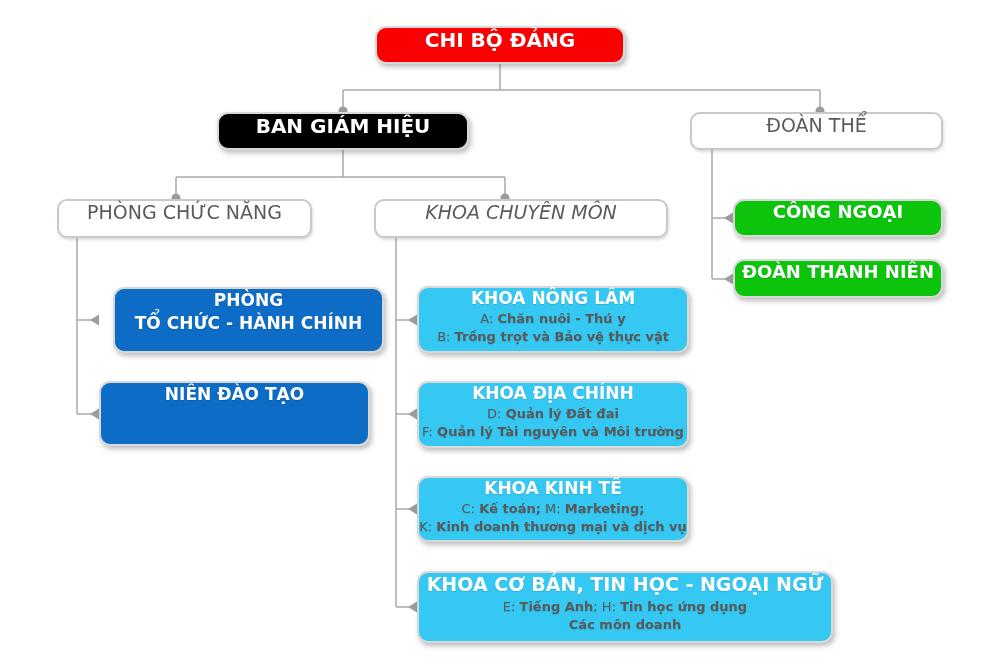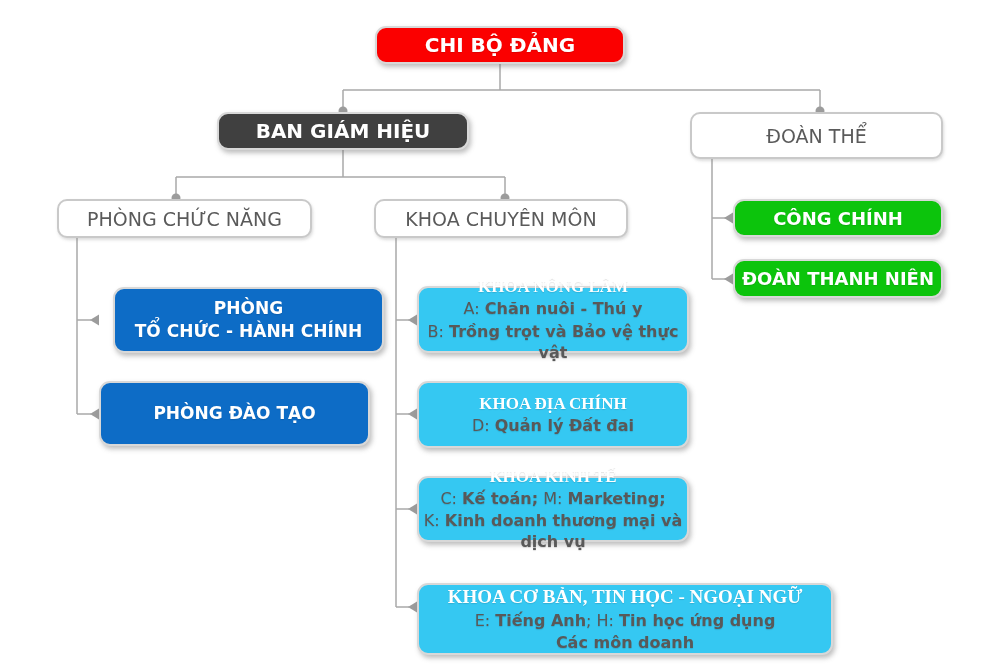--- a/index.html
+++ b/index.html
@@ -3,58 +3,58 @@
 <meta charset="utf-8">
 <style>
   html,body{margin:0;padding:0;background:#ffffff;}
   .canvas{
     position:relative;width:1000px;height:669px;background:#ffffff;overflow:hidden;
     font-family:"DejaVu Sans","Liberation Sans",sans-serif;
   }
   svg.connectors{position:absolute;left:0;top:0;width:1000px;height:669px;z-index:1;}
   .node{
     position:absolute;z-index:2;box-sizing:border-box;
-    display:flex;flex-direction:column;align-items:center;justify-content:center;
+    display:flex;flex-direction:column;align-items:center;justify-content:flex-start;
     text-align:center;border-radius:11px;
   }
   
   .solid{
     color:#ffffff;font-weight:700;
     border:2px solid #d8d8d8;
     box-shadow:2px 3px 5px rgba(110,110,110,.45);
     text-shadow:0 1px 1px rgba(0,0,0,.12);
   }
   .red{background:#fb0000;font-size:20px;}
-  .yellow{background:#404040;font-size:20px;}
+  .yellow{background:#000000;font-size:20px;}
   .green{background:#0cc40c;font-size:18px;}
   .blue{background:#0d6cc6;font-size:17px;line-height:1.35;white-space:pre-line;}
   .cyan{background:#35c8f2;}
   
   .white{
     background:#ffffff;color:#5a5a5a;font-weight:400;font-size:19px;
     border:2px solid #c9c9c9;border-radius:10px;
     box-shadow:1px 2px 3px rgba(140,140,140,.30);
   }
   .ntitle{color:#ffffff;font-weight:700;font-size:17px;line-height:1.25;
-    text-shadow:0 1px 1px rgba(0,0,0,.12);font-family:Liberation Serif, serif;}
+    text-shadow:0 1px 1px rgba(0,0,0,.12);}
   .ntitle.big{font-size:19px;}
-  .nsub{color:#595959;font-weight:400;font-size:16px;line-height:1.32;margin-top:1px;}
+  .nsub{color:#595959;font-weight:400;font-size:13px;line-height:1.32;margin-top:1px;}
   .nsub .seg-bold{font-weight:700;}
   
   .n-chibo   {left:375px;top:26px; width:250px;height:38px;}
   .n-bgh     {left:217px;top:112px;width:252px;height:38px;}
-  .n-doanthe {left:690px;top:112px;width:253px;height:47px;}
+  .n-doanthe {left:690px;top:112px;width:253px;height:38px;}
   .n-pcn     {left:57px; top:199px;width:255px;height:39px;}
-  .n-kcm     {left:374px;top:199px;width:254px;height:39px;}
+  .n-kcm     {left:374px;top:199px;width:294px;height:39px;font-style:italic;}
   .n-ptc     {left:113px; top:287px;width:271px;height:66px;}
   .n-pdt     {left:99px; top:381px;width:271px;height:65px;}
   .n-knl     {left:417px;top:286px;width:272px;height:67px;}
   .n-kdc     {left:417px;top:381px;width:272px;height:67px;}
   .n-kkt     {left:417px;top:476px;width:272px;height:66px;}
-  .n-kcb     {left:417px;top:571px;width:416px;height:72px;margin-top:12px;}
+  .n-kcb     {left:417px;top:571px;width:416px;height:72px;}
   .n-cd      {left:733px;top:199px;width:210px;height:38px;}
   .n-dtn     {left:733px;top:259px;width:210px;height:39px;}
 </style>
 </head>
 <body>
 
 <div class="canvas">
 
   <svg class="connectors" viewBox="0 0 1000 669" xmlns="http://www.w3.org/2000/svg">
     <g stroke="#a9a9a9" stroke-width="1.5" fill="none">
@@ -102,43 +102,44 @@
   </div>
   <div class="node white n-kcm">
     <span>KHOA CHUYÊN MÔN</span>
   </div>
 
   <div class="node solid blue n-ptc">
     <span>PHÒNG
 TỔ CHỨC - HÀNH CHÍNH</span>
   </div>
   <div class="node solid blue n-pdt">
-    <span>PHÒNG ĐÀO TẠO</span>
+    <span>NIÊN ĐÀO TẠO</span>
   </div>
 
   <div class="node solid cyan n-knl">
     <div class="ntitle">KHOA NÔNG LÂM</div>
     <div class="nsub"><span>A: </span><span class="seg-bold">Chăn nuôi - Thú y</span></div>
     <div class="nsub"><span>B: </span><span class="seg-bold">Trồng trọt và Bảo vệ thực vật</span></div>
   </div>
   <div class="node solid cyan n-kdc">
     <div class="ntitle">KHOA ĐỊA CHÍNH</div>
     <div class="nsub"><span>D: </span><span class="seg-bold">Quản lý Đất đai</span></div>
+    <div class="nsub"><span>F: </span><span class="seg-bold">Quản lý Tài nguyên và Môi trường</span></div>
   </div>
   <div class="node solid cyan n-kkt">
     <div class="ntitle">KHOA KINH TẾ</div>
     <div class="nsub"><span>C: </span><span class="seg-bold">Kế toán;</span><span> M: </span><span class="seg-bold">Marketing;</span></div>
     <div class="nsub"><span>K: </span><span class="seg-bold">Kinh doanh thương mại và dịch vụ</span></div>
   </div>
   <div class="node solid cyan n-kcb">
     <div class="ntitle big">KHOA CƠ BẢN, TIN HỌC - NGOẠI NGỮ</div>
     <div class="nsub"><span>E: </span><span class="seg-bold">Tiếng Anh</span><span>; H: </span><span class="seg-bold">Tin học ứng dụng</span></div>
     <div class="nsub"><span class="seg-bold">Các môn doanh</span></div>
   </div>
 
   <div class="node solid green n-cd">
-    <span>CÔNG CHÍNH</span>
+    <span>CÔNG NGOẠI</span>
   </div>
   <div class="node solid green n-dtn">
     <span>ĐOÀN THANH NIÊN</span>
   </div>
 
 </div>
 
 </body></html>

